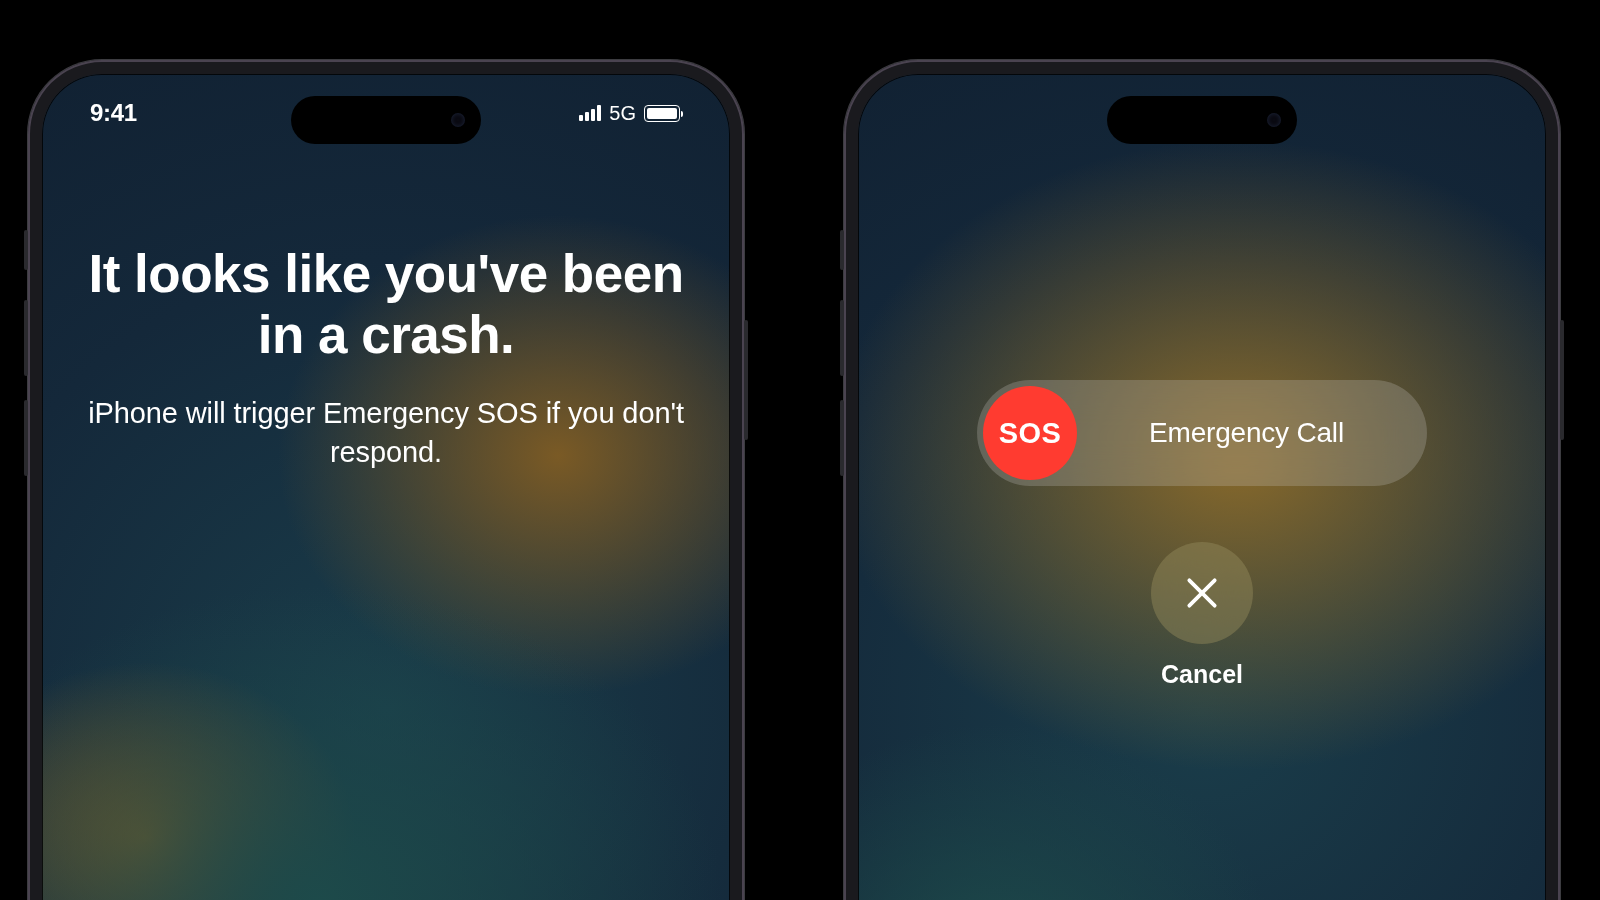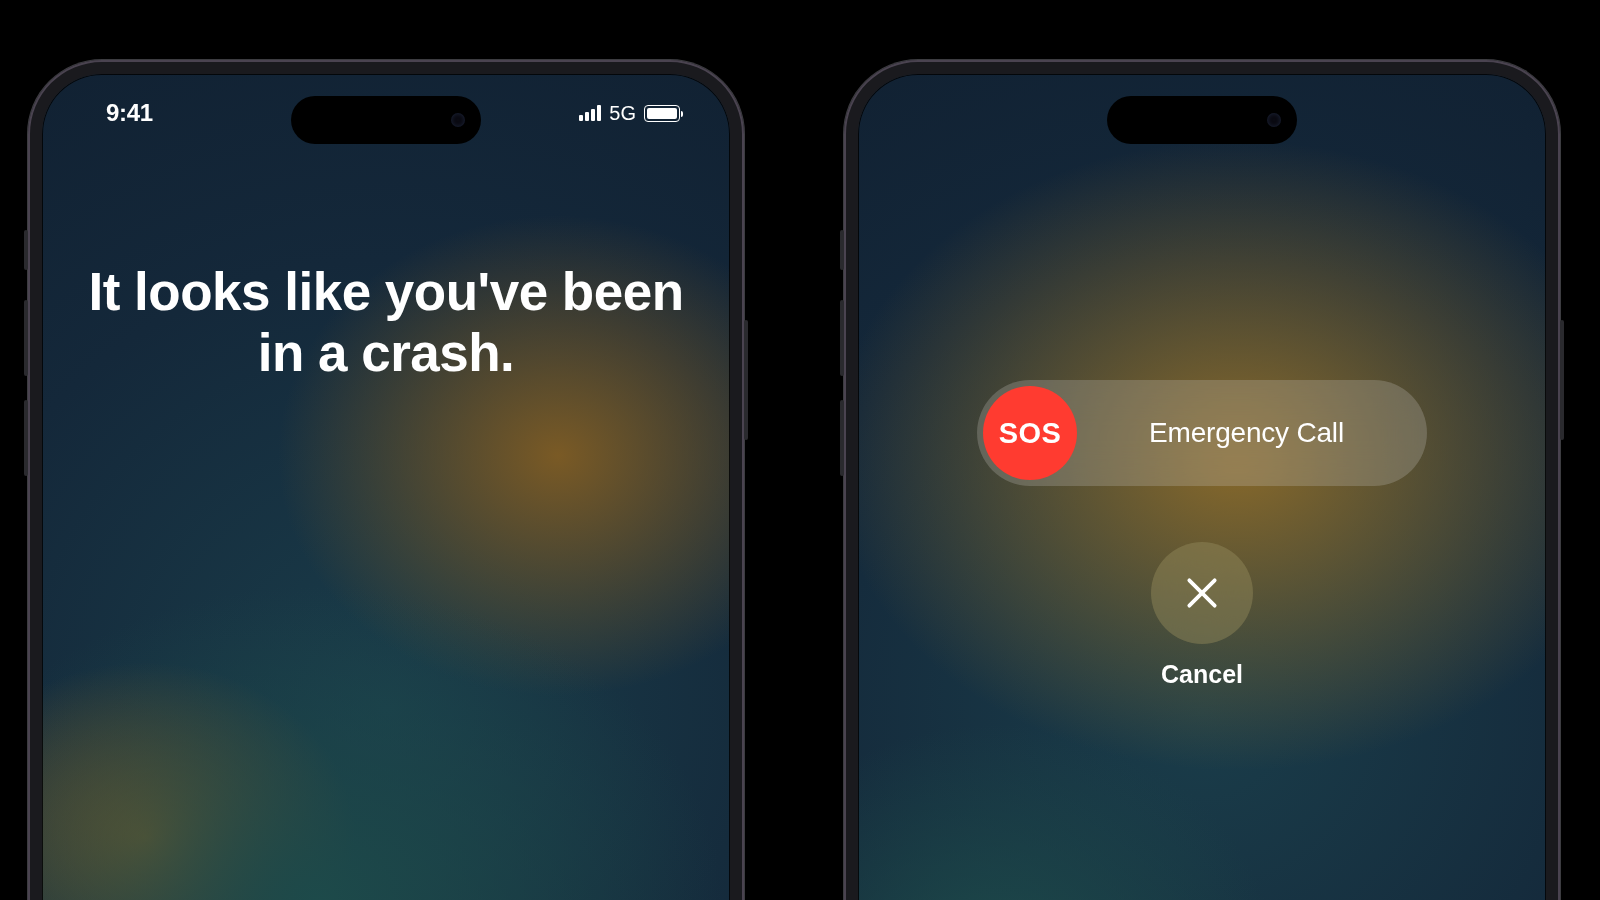--- a/index.html
+++ b/index.html
@@ -100,21 +100,21 @@
       align-items: center;
       padding: 0 40px;
       color: #fff;
       z-index: 10;
     }
     .status-time {
       font-size: 24px;
       font-weight: 600;
       letter-spacing: -0.3px;
       flex: 0 0 auto;
-      margin-left: 24px;
+      margin-left: 8px;
     }
     .status-spacer { flex: 1; }
     .status-right {
       display: flex;
       align-items: center;
       gap: 8px;
       margin-right: 10px;
     }
     .signal-bars {
       display: flex;
@@ -153,21 +153,21 @@
     .battery-fill {
       width: 100%;
       height: 100%;
       background: #fff;
       border-radius: 2px;
     }
     
     
     .crash-content {
       position: absolute;
-      top: 187px;
+      top: 169px;
       left: 0;
       right: 0;
       padding: 0 24px;
       text-align: center;
       color: #fff;
     }
     .crash-heading {
       font-size: 53px;
       font-weight: 700;
       line-height: 1.16;
@@ -280,20 +280,21 @@
         </div>
       </div>
     </div>
 
     <div class="dynamic-island">
       <div class="camera-dot"></div>
     </div>
 
     <div class="crash-content">
       <div class="crash-heading">It looks like you've been in a crash.</div>
+      <div class="crash-sub">iPhone will trigger Emergency SOS if you don't respond.</div>
     </div>
 
   </div>
 </div>
 
 <div class="phone-frame phone-right">
   <div class="side-btn silence"></div>
   <div class="side-btn vol1"></div>
   <div class="side-btn vol2"></div>
   <div class="side-btn power"></div>

